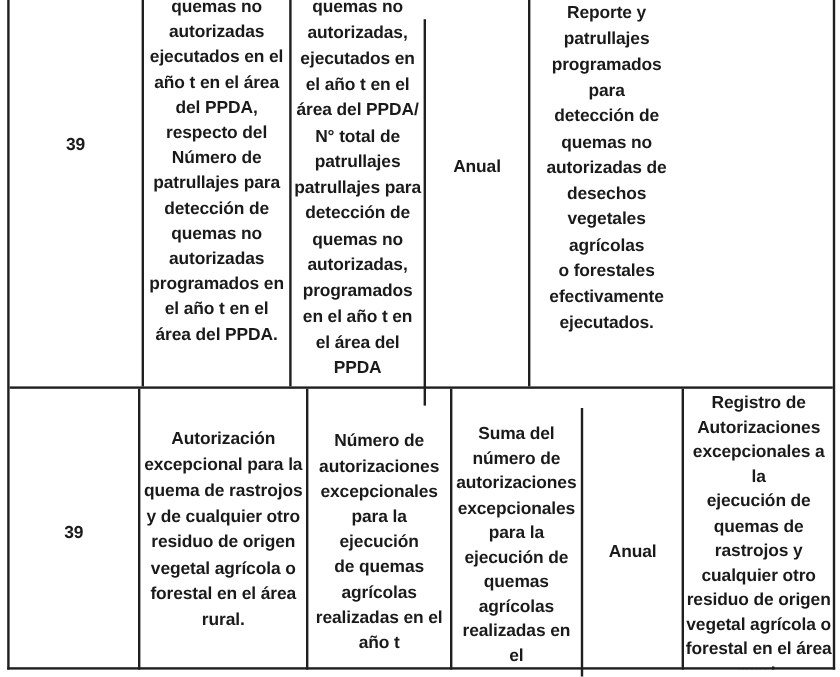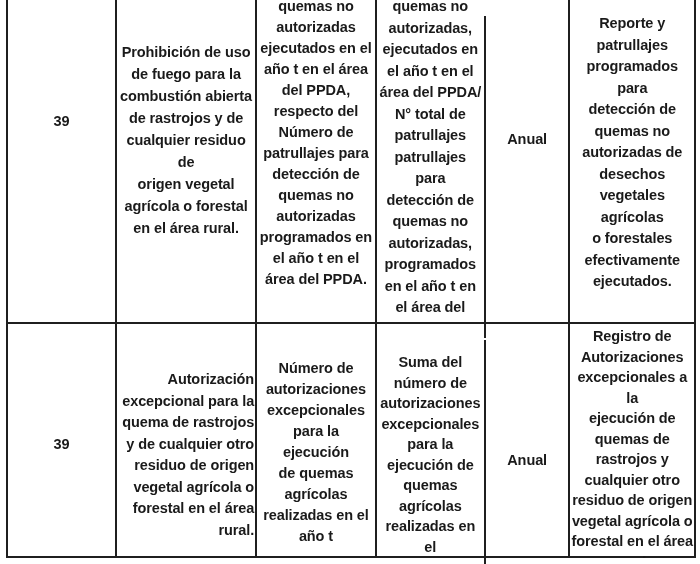--- a/index.html
+++ b/index.html
@@ -43,47 +43,37 @@
     font-weight:600;
     letter-spacing:-0.1px;
     line-height:21.5px;
   }
   
   .t-r1c1{top:111px;}
   .t-r1c2{top:41px;line-height:22px;}
   .t-r1c3{top:-4px;line-height:21px;}
   .t-r1c4{top:-4px;line-height:21.5px;}
   .t-r1c5{top:113px;}
-  .t-r1c6{top:13px;line-height:21.5px;}
+  .t-r1c6{top:1px;line-height:21.5px;}
   .t-r2c1{top:110px;}
-  .t-r2c2{top:45px;line-height:21.5px;text-align:right;}
+  .t-r2c2{top:32px;line-height:21.5px;}
   .t-r2c3{top:34px;line-height:21px;}
   .t-r2c4{top:28px;line-height:20.5px;}
   .t-r2c5{top:110px;}
   .t-r2c6{top:2px;line-height:20.5px;}
 </style>
 </head>
 <body>
 
 <div class="page">
   <div class="doc-table">
 
     <div class="row row1">
       <div class="cell c1">
         <div class="txt t-r1c1">39</div>
-      </div>
-      <div class="cell c2">
-        <div class="txt t-r1c2">Prohibición de uso
-de fuego para la
-combustión abierta
-de rastrojos y de
-cualquier residuo de
-origen vegetal
-agrícola o forestal
-en el área rural.</div>
       </div>
       <div class="cell c3">
         <div class="txt t-r1c3">quemas no
 autorizadas
 ejecutados en el
 año t en el área
 del PPDA,
 respecto del
 Número de
 patrullajes para

